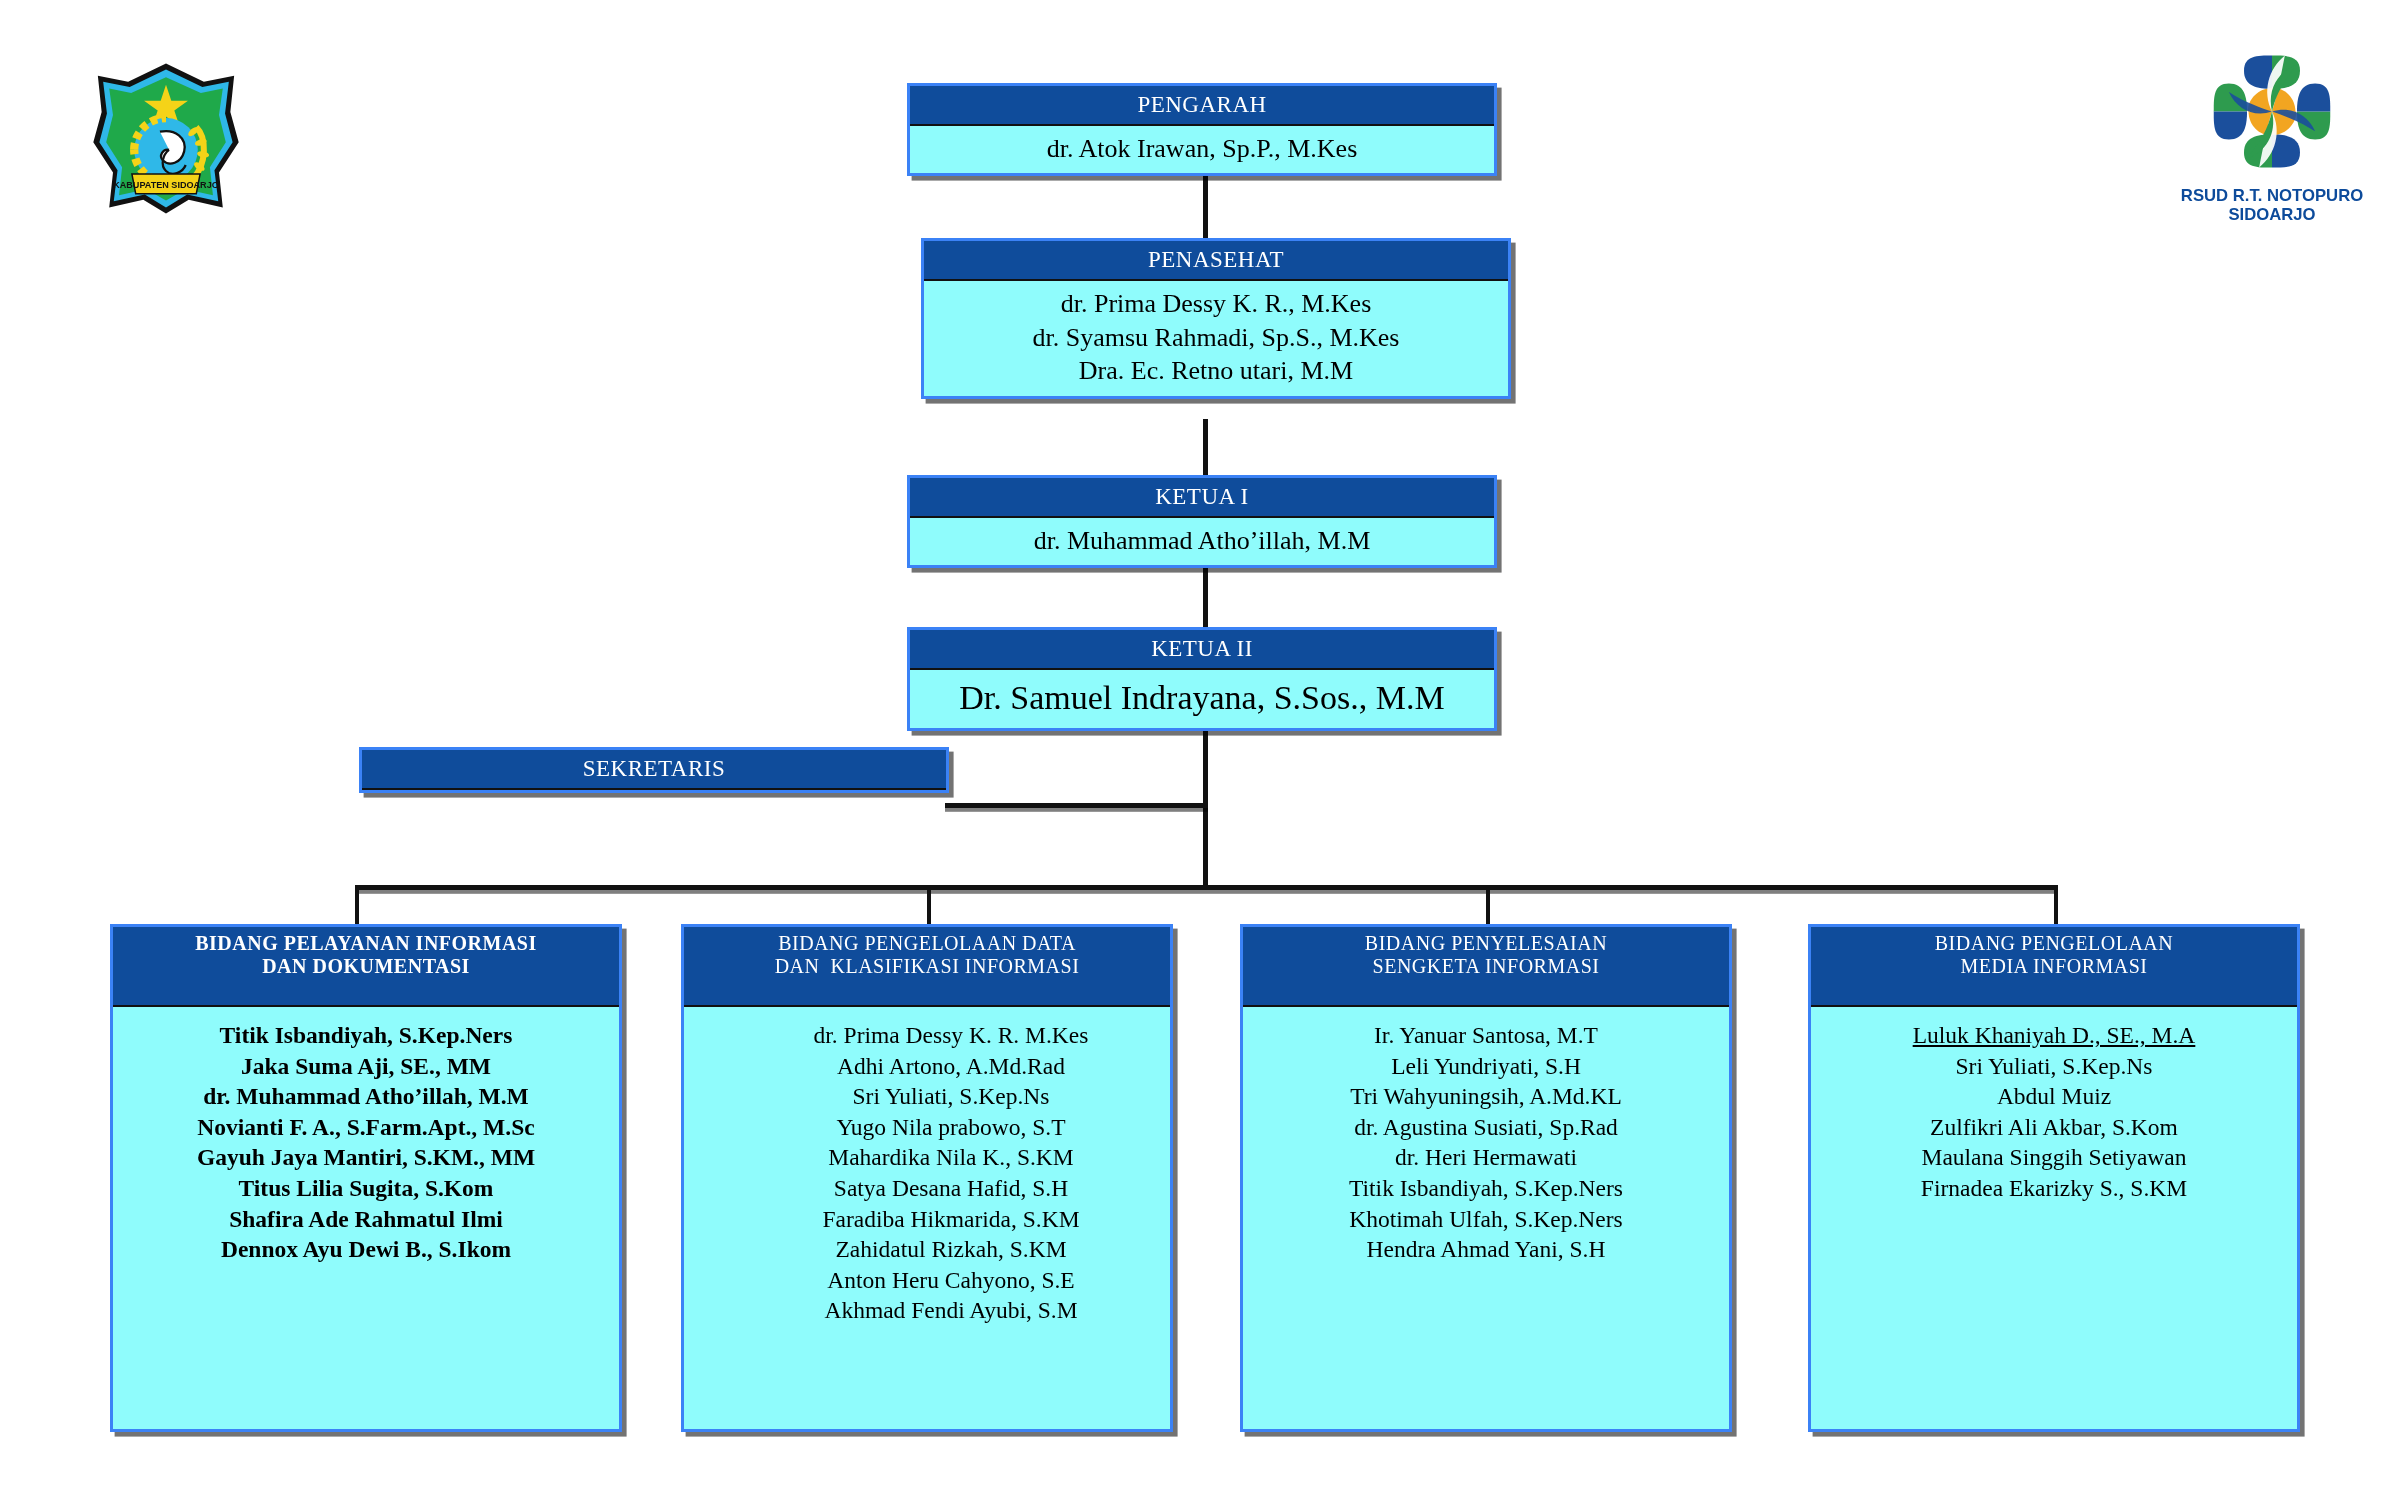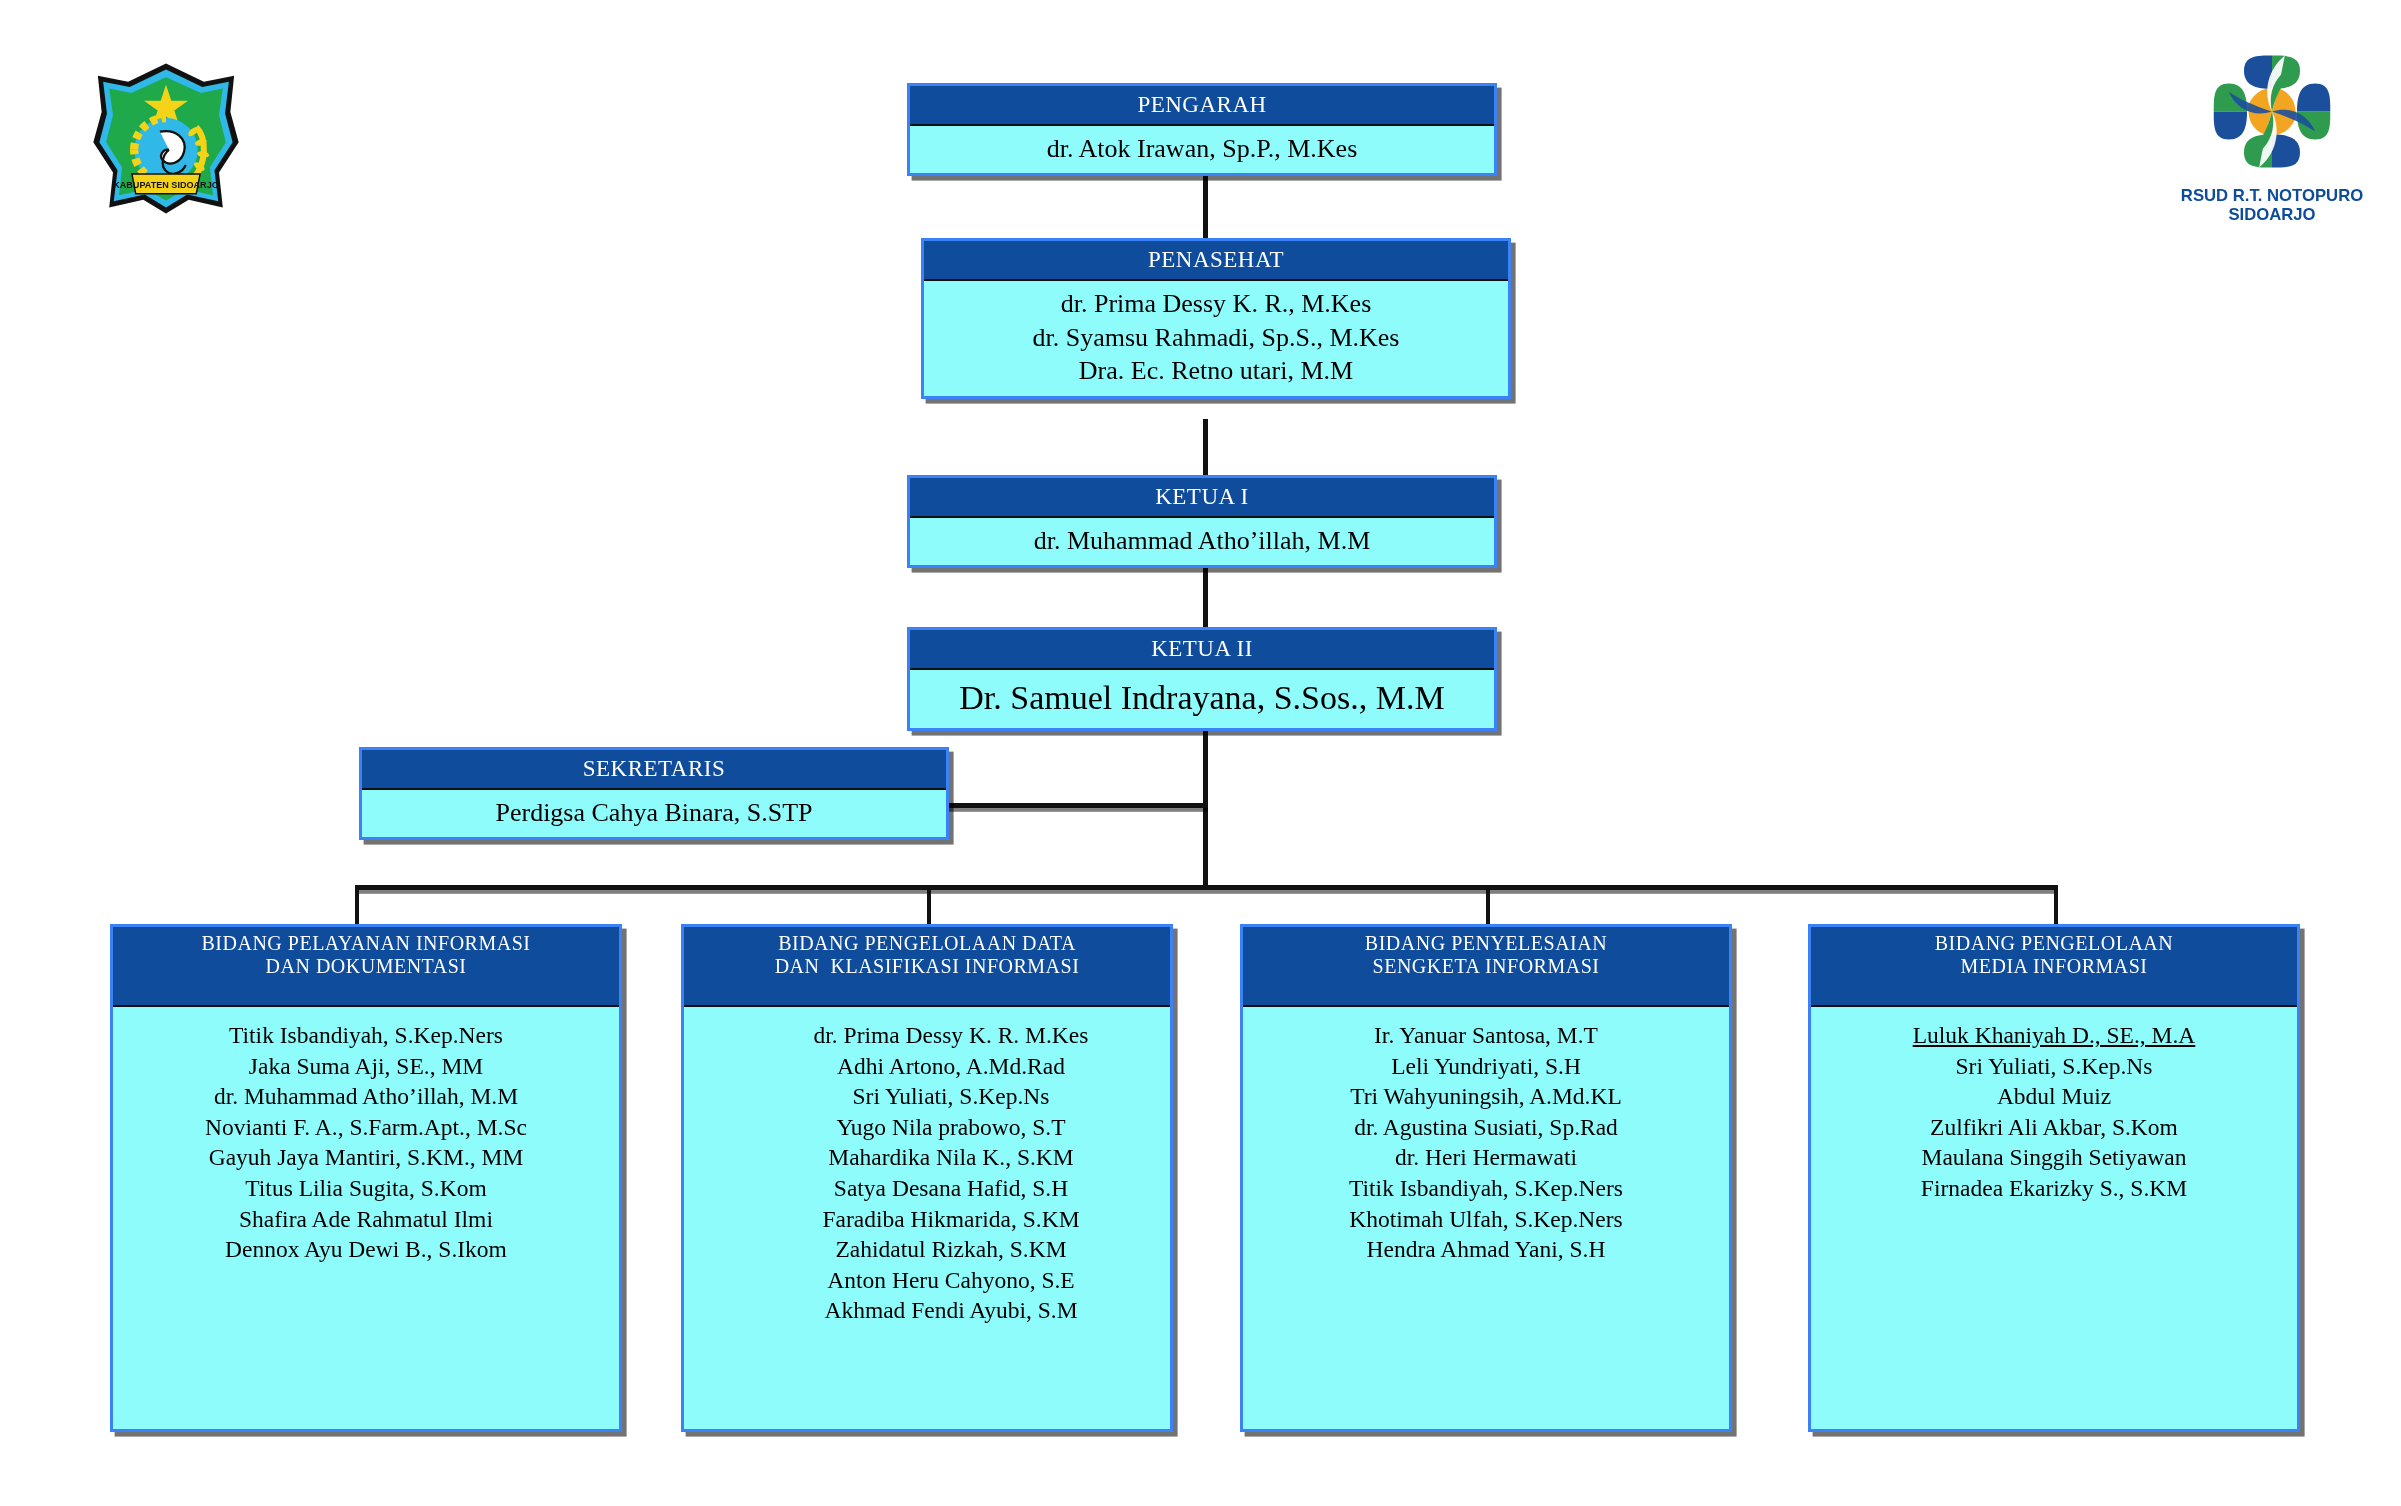--- a/index.html
+++ b/index.html
@@ -154,26 +154,23 @@
 
   <div class="box" style="left:907px;top:627px;width:590px;">
     <div class="hdr" style="font-size:23px;">KETUA II</div>
     <div class="body" style="font-size:34px;">
       <span class="nm">Dr. Samuel Indrayana, S.Sos., M.M</span>
     </div>
   </div>
 
   <div class="box" style="left:359px;top:747px;width:590px;">
     <div class="hdr" style="font-size:23px;">SEKRETARIS</div>
-    <div class="body" style="font-size:26px;">
-      <span class="nm">Perdigsa Cahya Binara, S.STP</span>
-    </div>
-  </div>
-
-  <div class="box" style="left:110px;top:924px;width:512px;height:508px;">
+  </div>
+
+  <div class="box" style="left:110px;top:924px;width:512px;height:508px;font-weight:bold;">
     <div class="hdr" style="font-size:20px;height:67px;">
       <span>BIDANG PELAYANAN INFORMASI</span><br>
       <span>DAN DOKUMENTASI</span>
     </div>
     <div class="body" style="font-size:23.5px;padding-top:13.7px;">
       <span class="nm">Titik Isbandiyah, S.Kep.Ners</span>
       <span class="nm">Jaka Suma Aji, SE., MM</span>
       <span class="nm">dr. Muhammad Atho’illah, M.M</span>
       <span class="nm">Novianti F. A., S.Farm.Apt., M.Sc</span>
       <span class="nm">Gayuh Jaya Mantiri, S.KM., MM</span>

